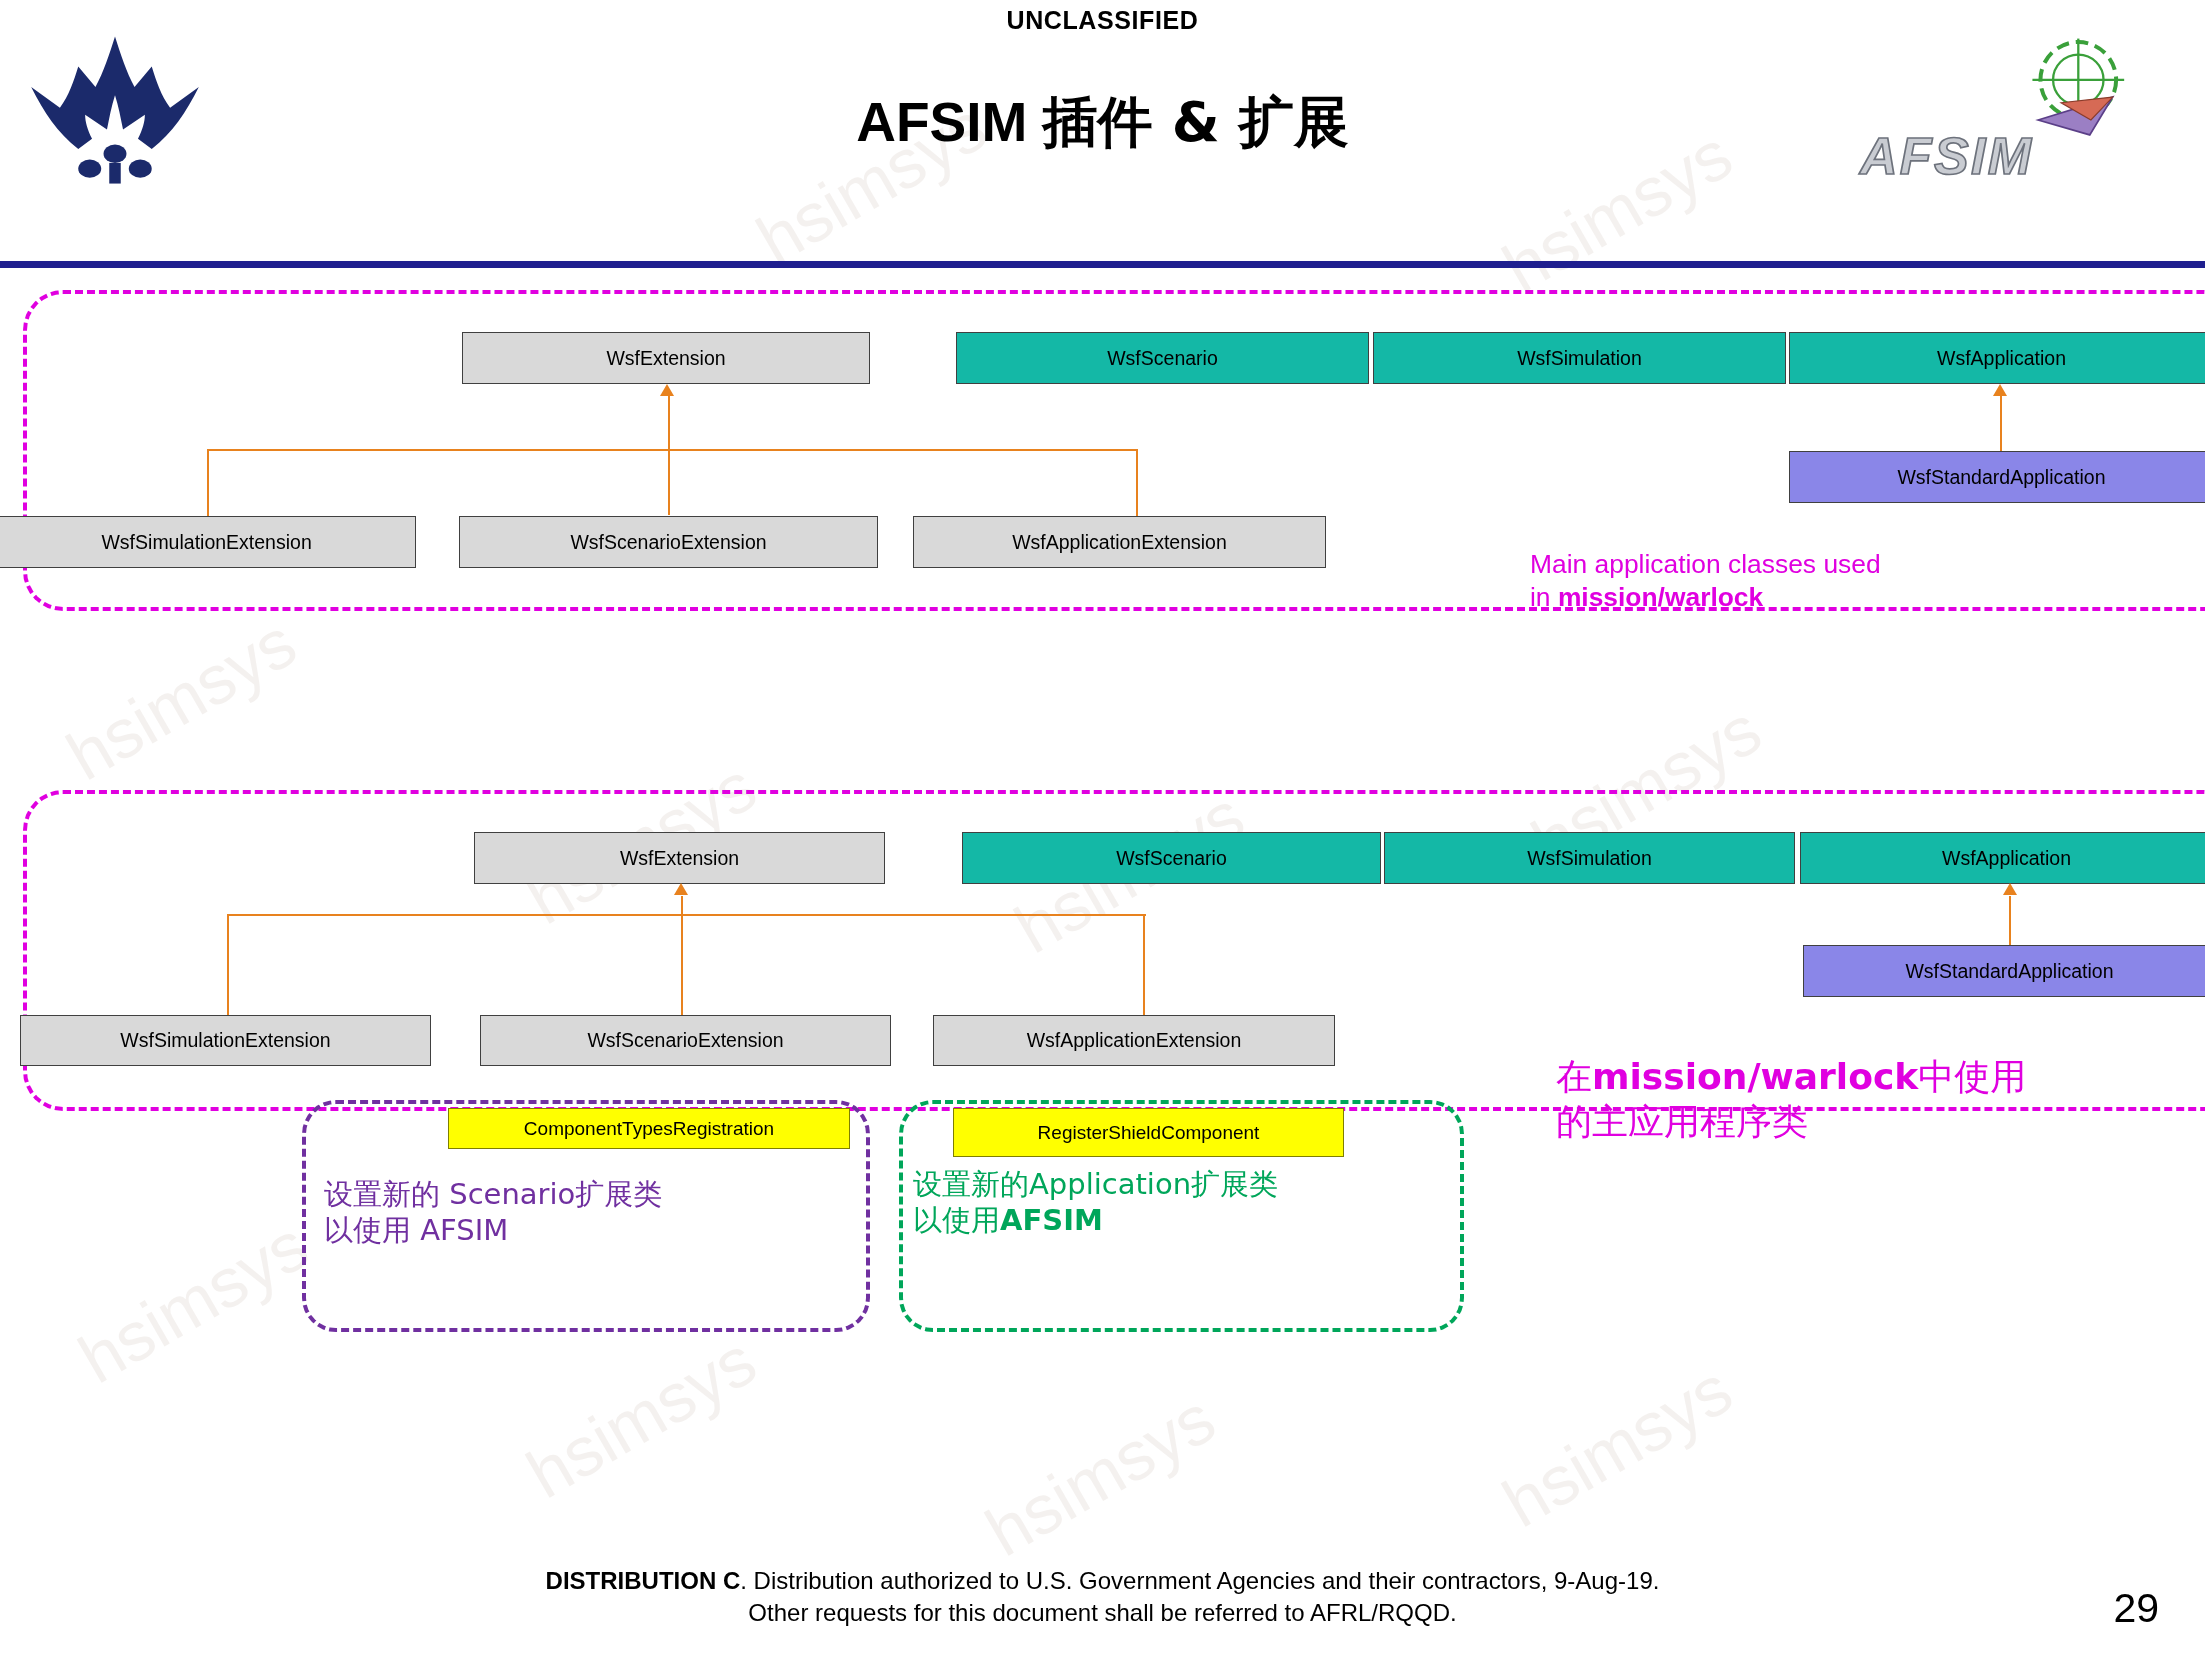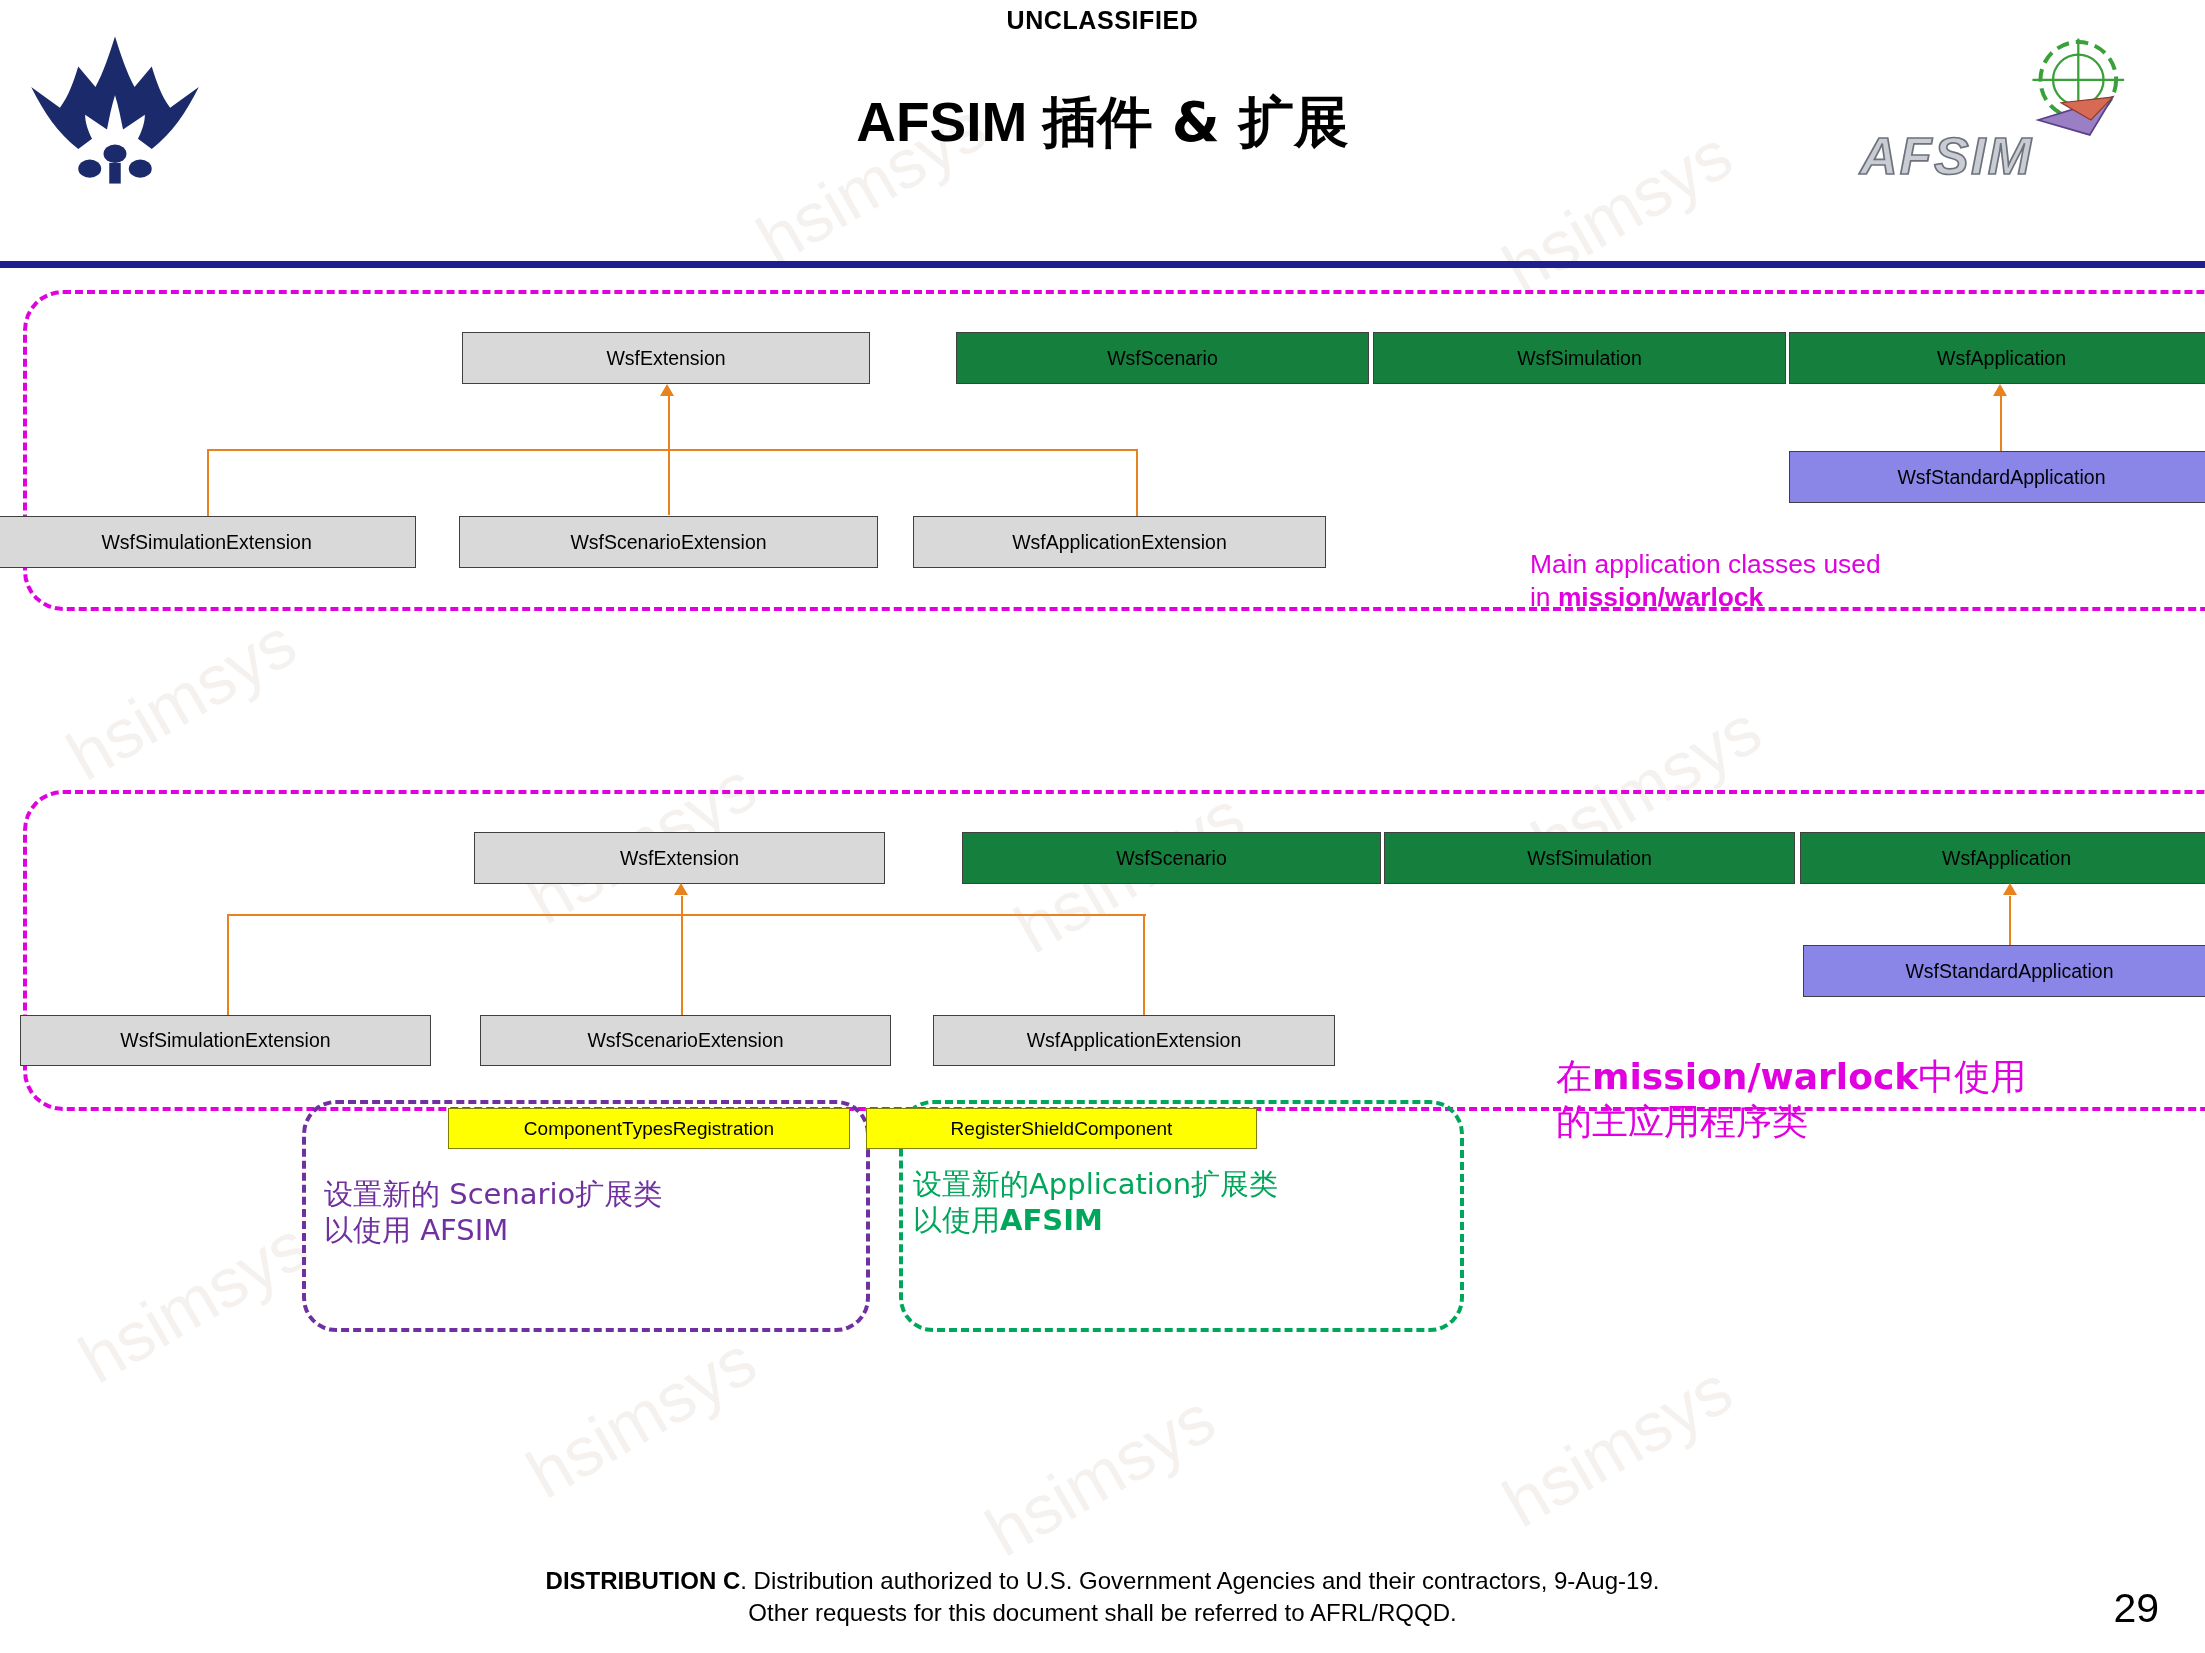--- a/index.html
+++ b/index.html
@@ -100,21 +100,21 @@
     box-sizing: border-box;
     border: 1.1px solid #404040;
     display: flex;
     align-items: center;
     justify-content: center;
     font-size: 19.5px;
     color: #000000;
     text-align: center;
   }
   .box.gray  { background: #d9d9d9; }
-  .box.blue  { background: #15803d; }
+  .box.blue  { background: #14b8a6; }
   .box.viole { background: #8a86e8; }
   .box.yellow{ background: #ffff00; border: 0.6px solid #7f7f00; font-size: 19px; }
 
   
   .line { position: absolute; background: #e8821e; }
   .vline { width: 2.3px; }
   .hline { height: 2.3px; }
   .arrow-up {
     position: absolute;
     width: 0; height: 0;
@@ -243,21 +243,21 @@
   <div class="line vline" style="left:1143px; top:914px; height:101px;"></div>
   <div class="arrow-up" style="left:674px; top:883px;"></div>
 
   <div class="line vline" style="left:2009px; top:896px; height:49px;"></div>
   <div class="arrow-up" style="left:2003px; top:883px;"></div>
 
   <div class="purple-group" style="left:302px; top:1100px; width:560px; height:224px;"></div>
   <div class="green-group" style="left:899px; top:1100px; width:557px; height:224px;"></div>
 
   <div class="box yellow" style="left:448px;  top:1108px; width:402px; height:41px;">ComponentTypesRegistration</div>
-  <div class="box yellow" style="left:866px; top:1108px; width:391px; height:41px;">RegisterShieldComponent</div>
+  <div class="box yellow" style="left:953px; top:1108px; width:391px; height:49px;">RegisterShieldComponent</div>
 
   <div class="caption purple cjk" style="left:324px; top:1166px; width:546px; font-size:29px;margin-top:10px;">
     <span>设置新的 Scenario扩展类</span><br>
     <span>以使用 AFSIM</span>
   </div>
 
   <div class="caption green cjk" style="left:913px; top:1166px; width:546px; font-size:29px;">
     <span>设置新的Application扩展类</span><br>
     <span>以使用</span><b>AFSIM</b>
   </div>

